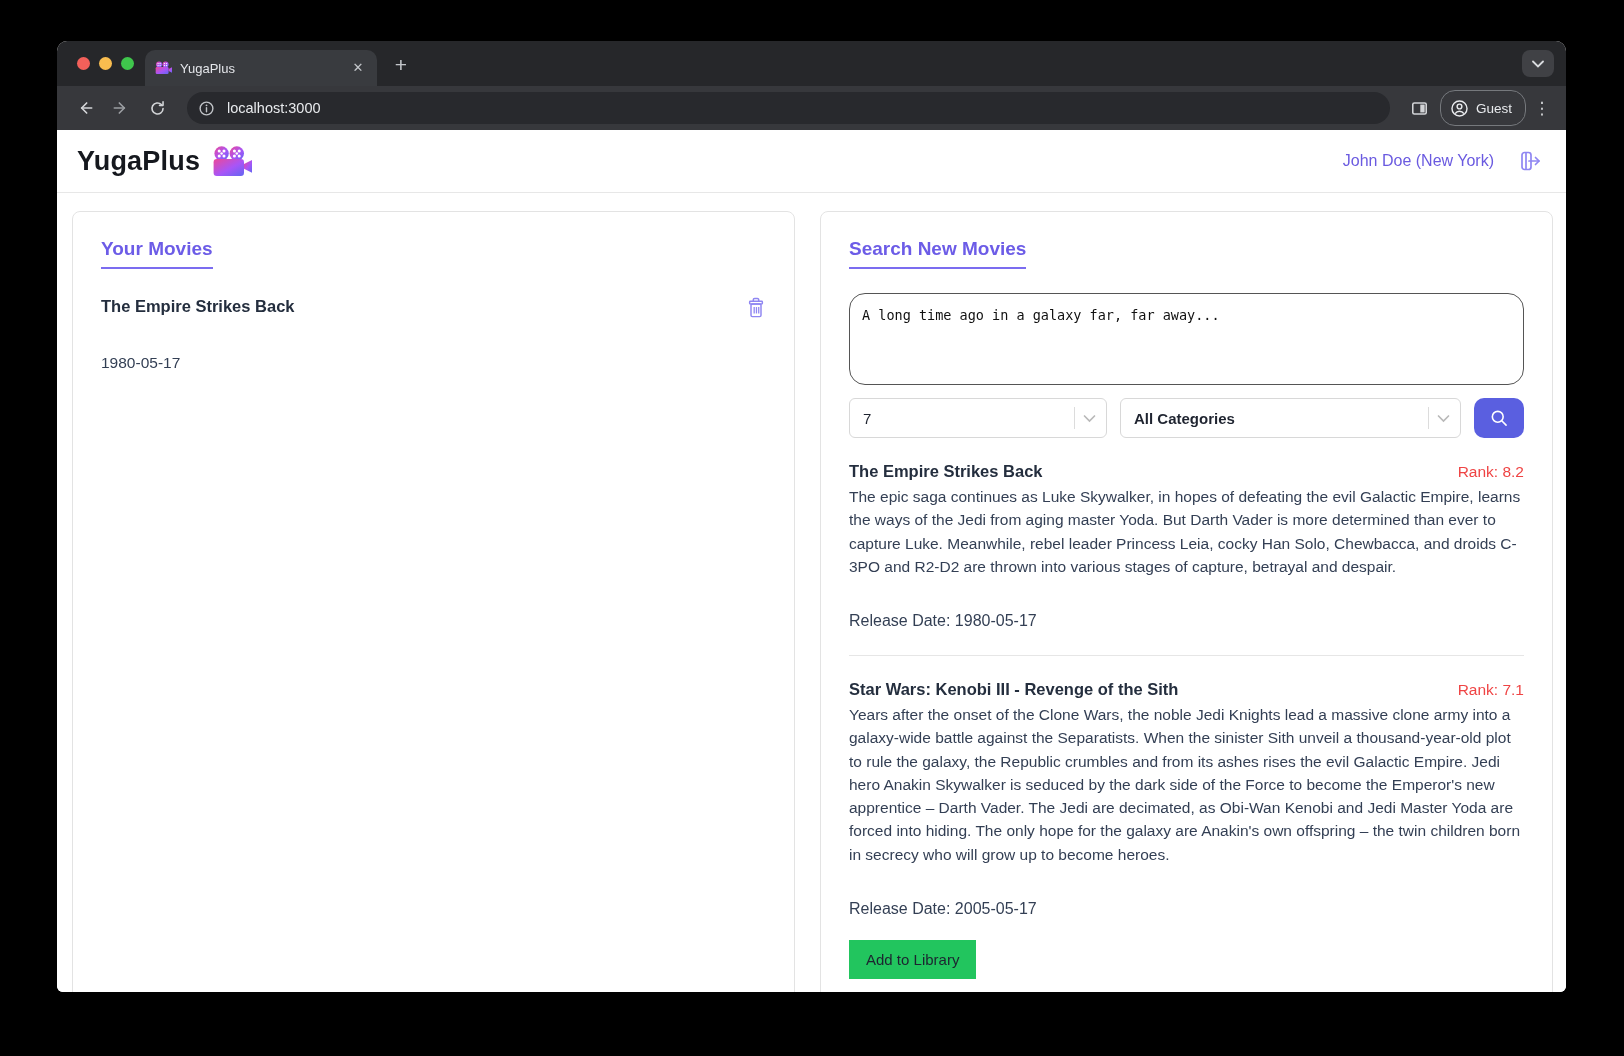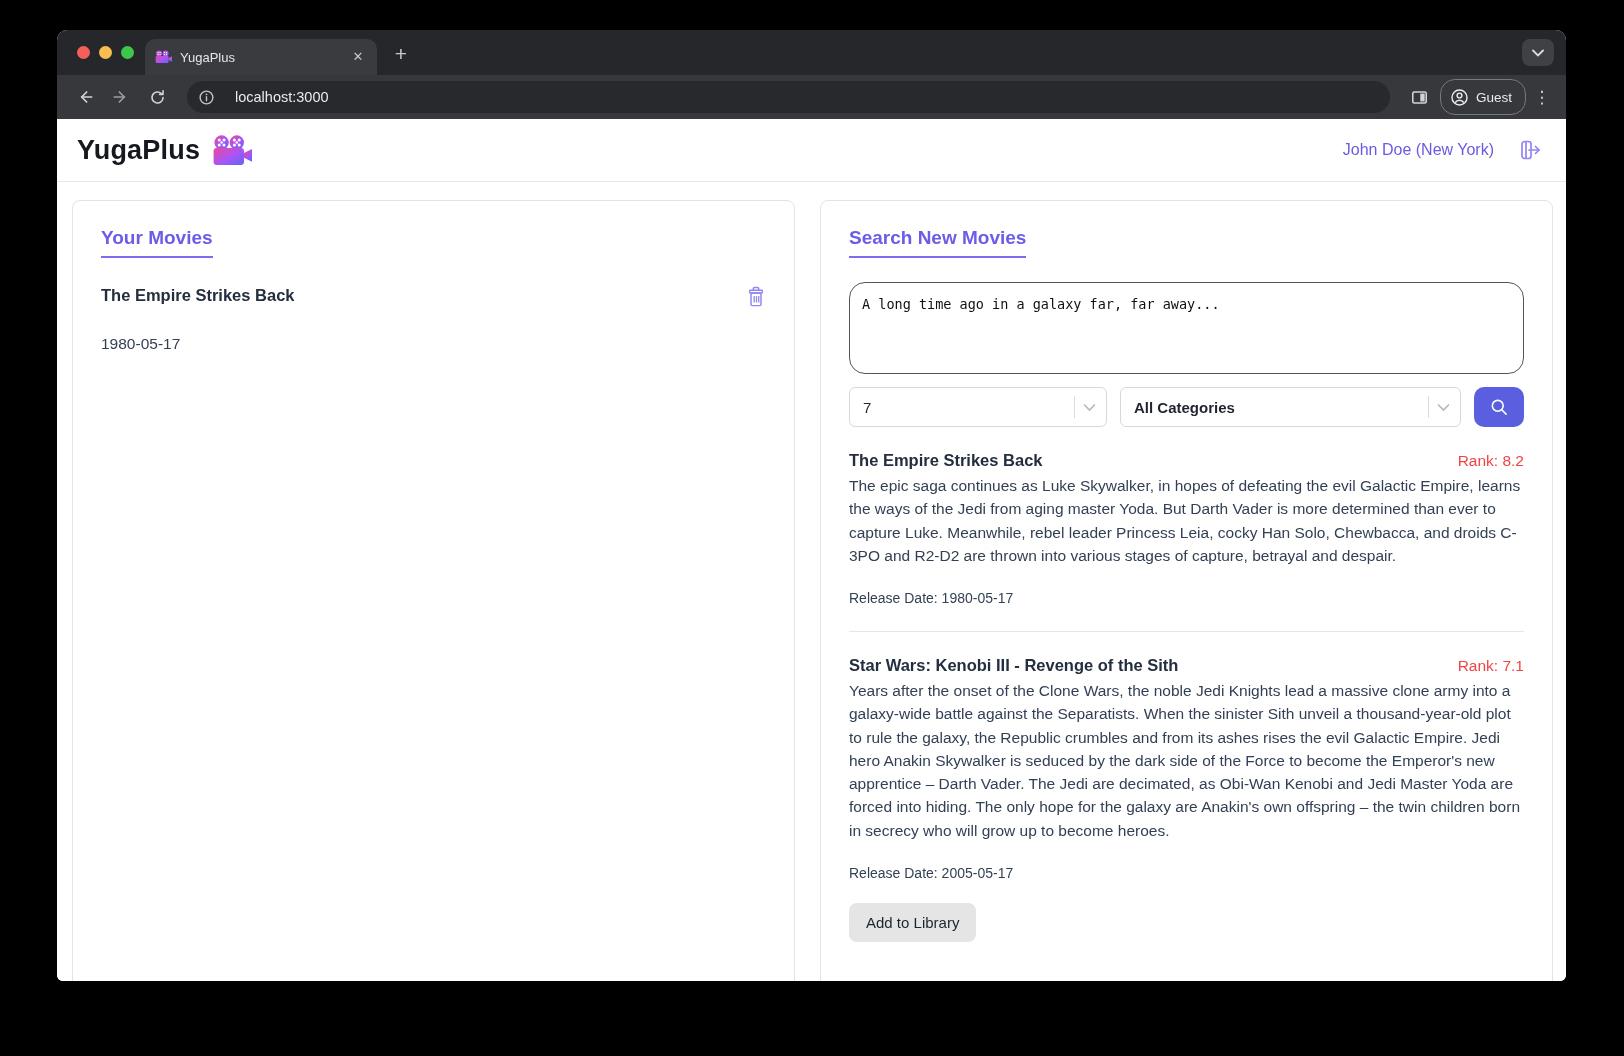--- a/index.html
+++ b/index.html
@@ -1,20 +1,20 @@
 <!DOCTYPE html>
 <html><head>
 <meta charset="utf-8">
 <style>
   * { box-sizing: border-box; margin: 0; padding: 0; }
   html, body { width: 1624px; height: 1056px; background: #000; overflow: hidden;
                font-family: "Liberation Sans", sans-serif; }
 
   
-  .window { position: absolute; left: 57px; top: 30px; width: 1509px; height: 951px;
+  .window { position: absolute; left: 57px; top: 41px; width: 1509px; height: 951px;
             border-radius: 10px 10px 6px 6px; overflow: hidden; display: flex; flex-direction: column;
             background: #fff; }
 
   
   .tabstrip { height: 45px; background: #26272a; display: flex; align-items: flex-end; flex: none; position: relative; }
   .traffic { display: flex; gap: 9px; align-items: center; position: absolute; left: 20px; top: 16px; }
   .dot { width: 13px; height: 13px; border-radius: 50%; }
   .dot.red { background: #f3605a; } .dot.yellow { background: #f9bd4f; } .dot.green { background: #3fc64c; }
   .tab { margin-left 20px; margin-left: 88px; width: 232px; height: 36px; background: #393b3f;
          border-radius: 10px 10px 0 0; display: flex; align-items: center; padding: 0 10px; gap: 8px; }
@@ -23,21 +23,21 @@
                text-align: center; border-radius: 4px; }
   .newtab-btn { color: #c3c6ca; font-size: 21px; font-weight: 300; margin: 0 0 6px 10px; width: 28px; height: 28px;
                 line-height: 26px; text-align: center; border-radius: 6px; }
   .tabsearch-btn { position: absolute; right: 12px; top: 9px; width: 32px; height: 27px; background: #404145;
                    border-radius: 8px; display: flex; align-items: center; justify-content: center; }
 
   
   .toolbar { height: 44px; background: #37383c; display: flex; align-items: center; padding: 0 12px; flex: none; gap: 4px; }
   .nav-ic { width: 32px; height: 32px; display: flex; align-items: center; justify-content: center; border-radius: 50%; flex: none; }
   .omnibox { flex: 1; height: 32px; background: #28292d; border-radius: 16px; margin: 0 10px;
-             display: flex; align-items: center; padding: 0 6px; gap: 16px; }
+             display: flex; align-items: center; padding: 0 6px; gap: 8px; }
   .omni-ic { width: 26px; height: 26px; border-radius: 50%; display: flex; align-items: center; justify-content: center; }
   .omni-url { color: #e8eaed; font-size: 14.5px; }
   .guest-pill { height: 36px; border: 1px solid #76797d; border-radius: 15px; display: flex; align-items: center;
                 gap: 7px; padding: 0 13px 0 9px; color: #e8eaed; font-size: 13.5px; flex: none; }
   .kebab { color: #d2d4d7; font-size: 17px; letter-spacing: 0; width: 24px; text-align: center; flex: none; }
 
   
   .page { flex: 1; background: #fff; display: flex; flex-direction: column; overflow: hidden; }
   .app-header { height: 63px; flex: none; display: flex; align-items: center; padding: 0 24px 0 20px;
                 border-bottom: 1px solid #e7e7e7; }
@@ -50,21 +50,21 @@
   .card { border: 1px solid #e3e3e3; border-radius: 8px; background: #fff; padding: 26px 28px; height: 820px; }
   .card.left { width: 723px; flex: none; }
   .card.right { flex: 1; }
 
   .card-heading { display: inline-block; font-size: 19px; font-weight: 700; color: #6c5ce7;
                   padding-bottom: 7px; border-bottom: 2px solid #7b6cf0; margin-bottom: 24px; }
 
   
   .movie-row { display: flex; align-items: flex-start; justify-content: space-between; margin-top: 4px; }
   .movie-title { font-size: 16.5px; font-weight: 700; color: #242e3e; }
-  .movie-date { margin-top: 27px; font-size: 15.5px; color: #333f54; }
+  .movie-date { margin-top: 35px; font-size: 15.5px; color: #333f54; }
 
   
   .query-box { width: 100%; height: 92px; border: 1px solid #555; border-radius: 16px; resize: none;
                padding: 13px 12px; font-family: "DejaVu Sans Mono", monospace; font-size: 13.5px; color: #111;
                outline: none; display: block; }
   .controls { display: flex; gap: 13px; margin-top: 13px; align-items: center; }
   .select { border: 1px solid #d8d8d8; border-radius: 6px; height: 40px; display: flex; align-items: center;
             padding: 0 10px 0 13px; font-size: 15px; color: #1f2430; background: #fff; }
   .select .sel-label { flex: 1; }
   .sel-right { display: flex; align-items: center; gap: 8px; }
@@ -72,23 +72,23 @@
   .select.num { width: 258px; flex: none; }
   .select.cat { flex: 1; font-weight: bold; }
   .search-btn { width: 50px; height: 40px; border: none; border-radius: 10px; background: #5a5fe0;
                 display: flex; align-items: center; justify-content: center; flex: none; cursor: pointer; }
 
   .result { margin-top: 24px; }
   .result-head { display: flex; align-items: baseline; justify-content: space-between; }
   .result-title { font-size: 16.5px; font-weight: 700; color: #242e3e; }
   .result-rank { font-size: 15.5px; color: #ef4444; }
   .result-desc { margin-top: 4px; font-size: 15.5px; line-height: 1.5; color: #333f54; }
-  .result-release { margin-top: 23px; font-size: 14px; color: #333f54; }
+  .result-release { margin-top: 34px; font-size: 16px; color: #333f54; }
   .divider { border: none; border-top: 1px solid #e6e6e6; margin: 25px 0 0 0; }
-  .add-btn { margin-top: 22px; background: #e5e5e5; border: none; border-radius: 8px; padding: 11px 17px;
+  .add-btn { margin-top: 22px; background: #22c55e; border: none; border-radius: 0; padding: 11px 17px;
              font-size: 15px; color: #1d2430; font-family: "Liberation Sans", sans-serif; cursor: pointer; }
 </style>
 </head>
 <body>
 
 <svg width="0" height="0" style="position:absolute">
   <defs>
     <linearGradient id="logoGrad" x1="0%" y1="0%" x2="100%" y2="100%">
       <stop offset="0%" stop-color="#ec4899"></stop>
       <stop offset="55%" stop-color="#a855f7"></stop>

